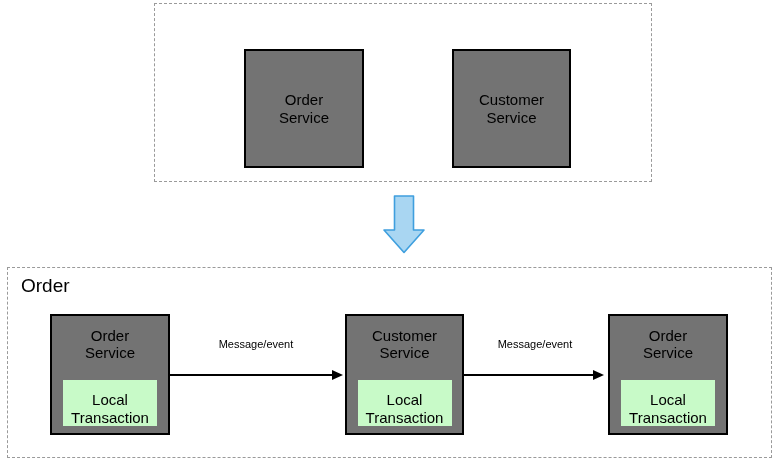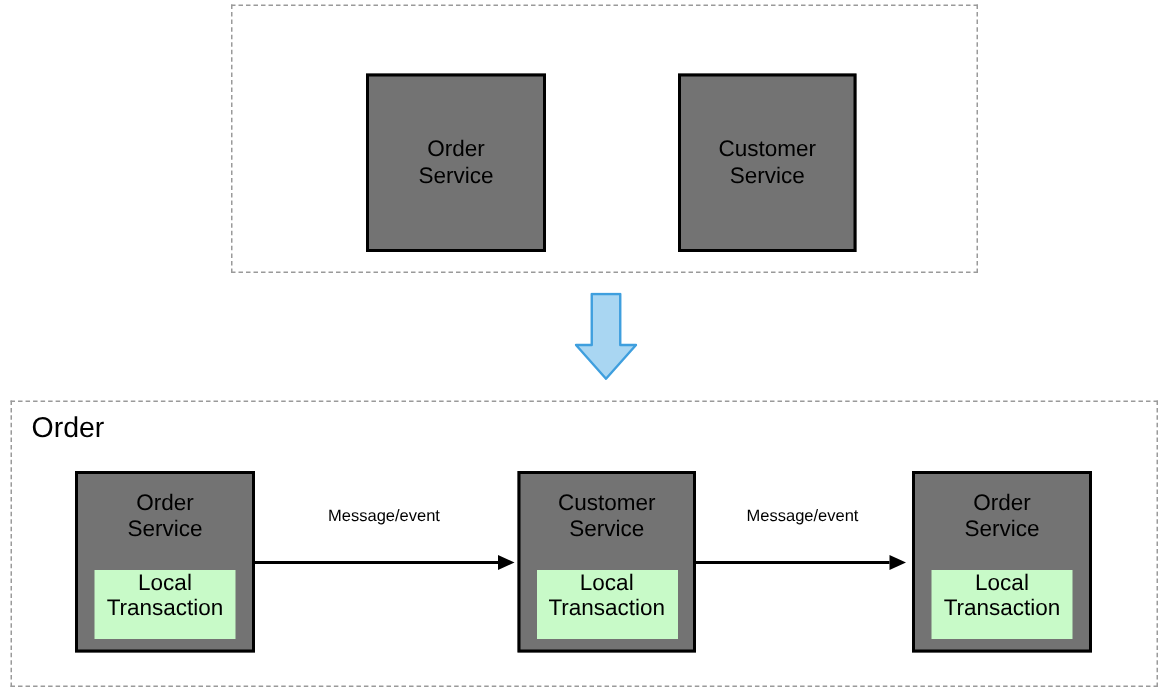--- a/index.html
+++ b/index.html
@@ -60,21 +60,21 @@
 
   .local-box {
     position: absolute;
     left: 50%;
     top: 64px;
     transform: translateX(-50%);
     width: 94px;
     height: 46px;
     background: var(--local-bg, #c8fac8);
     display: flex;
-    align-items: flex-start;
+    align-items: flex-end;
     justify-content: center;
     text-align: center;
     font-size: 15px;
     line-height: 1.16;
   }
 
   .edge-line {
     position: absolute;
     height: 2px;
     background: var(--node-border, #000);

